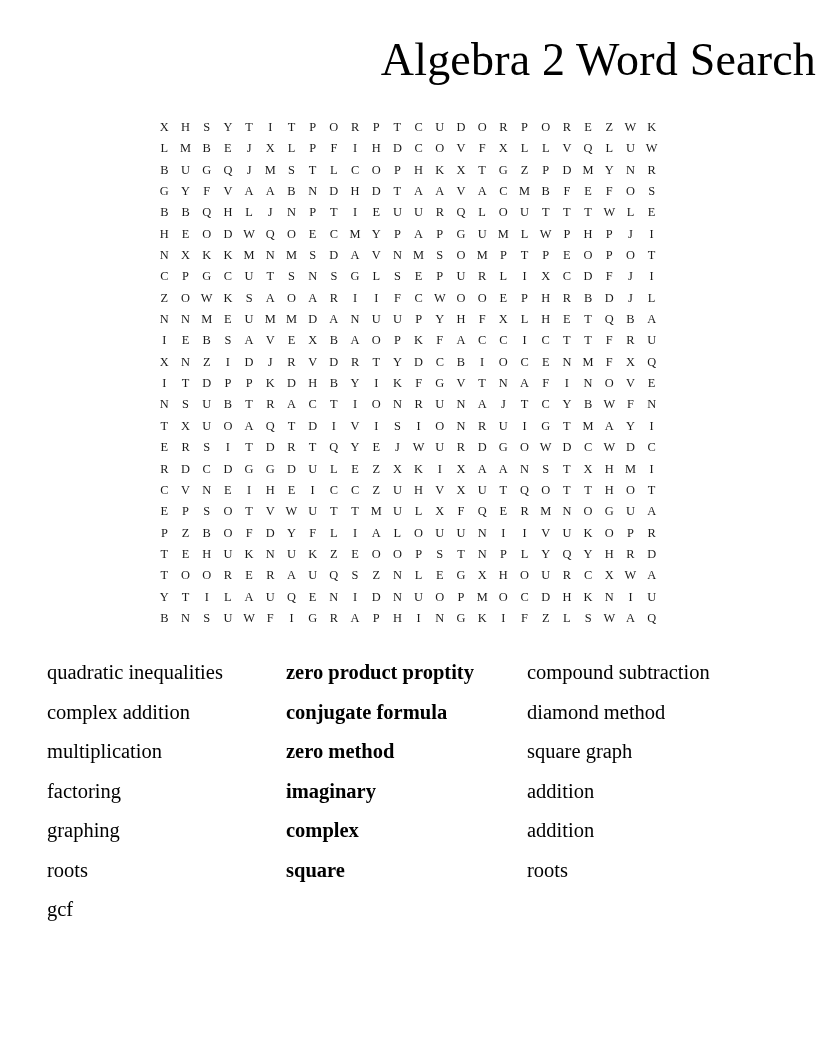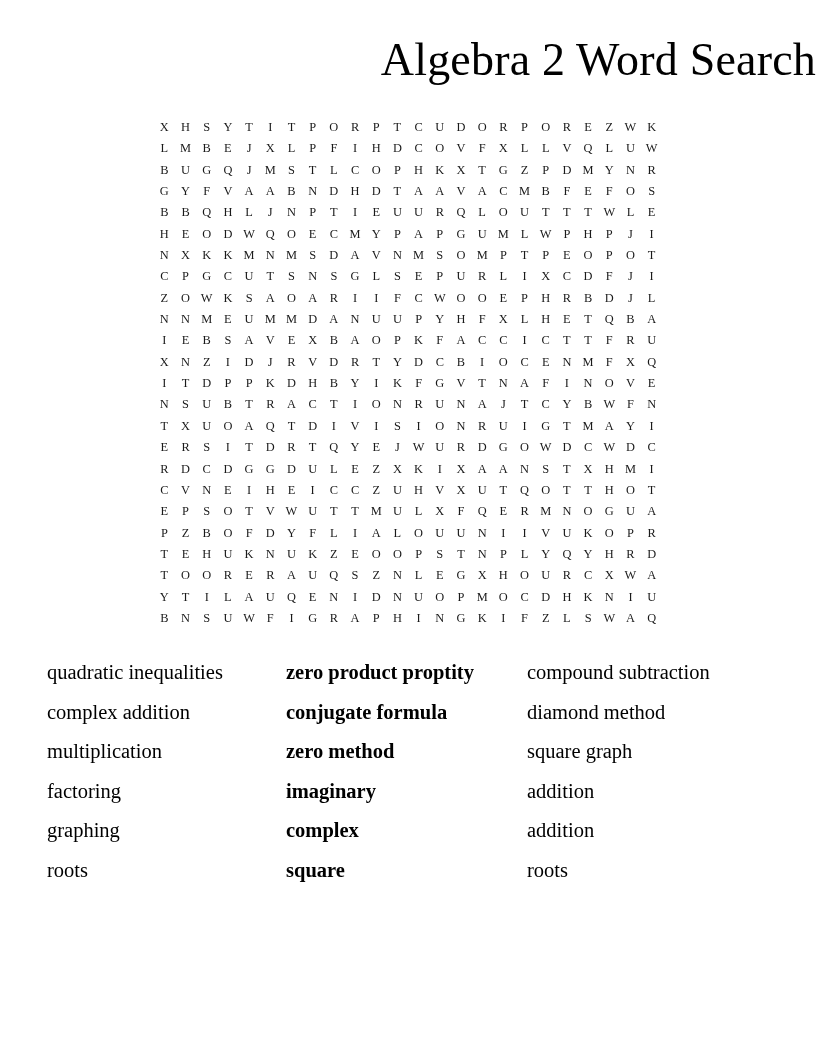--- a/index.html
+++ b/index.html
@@ -738,17 +738,22 @@
           <tr>
             <td class="col-0">graphing</td>
             <td class="col-1">complex</td>
             <td class="col-2">addition</td>
           </tr>
           <tr>
             <td class="col-0">roots</td>
             <td class="col-1">square</td>
             <td class="col-2">roots</td>
           </tr>
+          <tr>
+            <td class="col-0">gcf</td>
+            <td class="col-1"></td>
+            <td class="col-2"></td>
+          </tr>
         </tbody>
     </table>
   </div>
 
 </div>
 
 </body></html>

